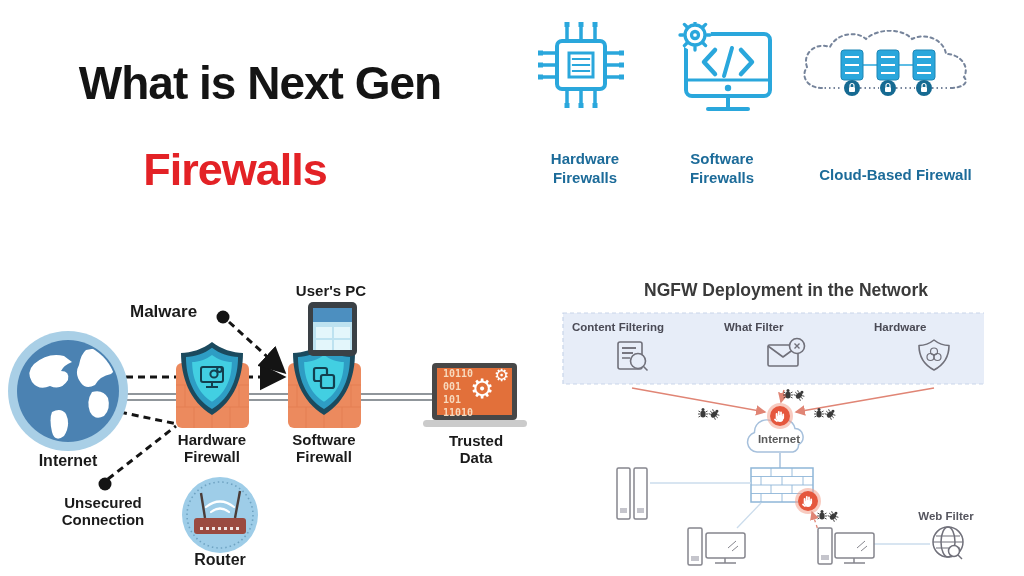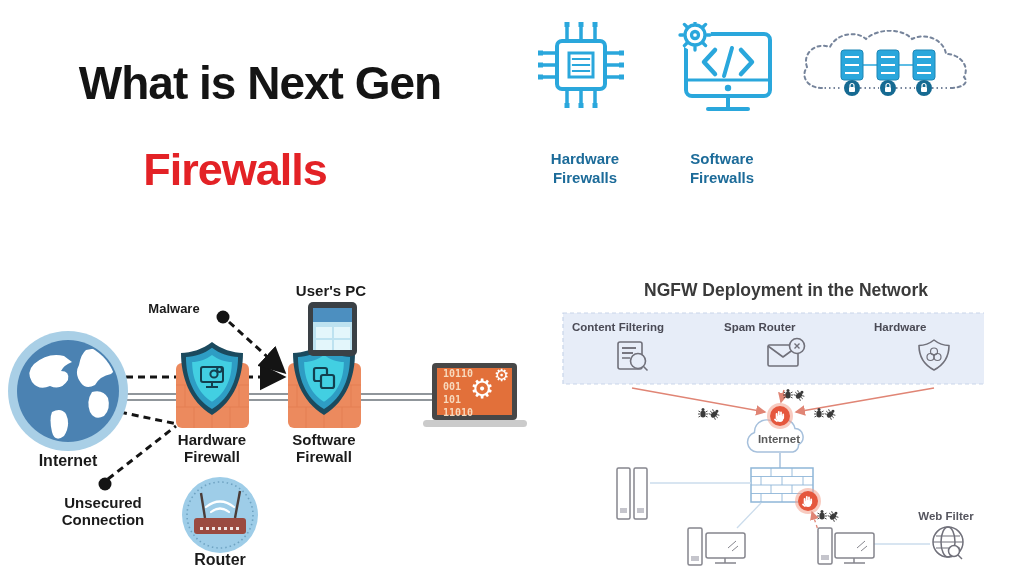--- a/index.html
+++ b/index.html
@@ -110,20 +110,21 @@
           <rect x="-3" y="-1" width="6" height="5" rx="1" fill="#ffffff"></rect>
           <path d="M-2,-1 v-1.5 a2,2 0 0 1 4,0 v1.5" stroke="#ffffff" stroke-width="1.2" fill="none"></path>
         </g>
     </g>
   </svg>
 
   <div class="fwtype-lbl" style="left:535px;top:150px;width:100px;">Hardware
 Firewalls</div>
   <div class="fwtype-lbl" style="left:672px;top:150px;width:100px;">Software
 Firewalls</div>
+  <div class="fwtype-lbl" style="left:798px;top:166px;width:195px;">Cloud-Based Firewall</div>
 
   <svg class="abs" style="left:0;top:260px;" width="560" height="316" viewBox="0 0 560 316">
     <defs>
       <marker id="mblk" markerWidth="9" markerHeight="9" refX="7.5" refY="4.5" orient="auto">
         <path d="M0,0 L9,4.5 L0,9 Z" fill="#141414"></path>
       </marker>
       <clipPath id="globeclip">
           <circle cx="68" cy="131" r="49"></circle>
         </clipPath>
       <g id="shield">
@@ -207,26 +208,28 @@
         <rect x="212" y="267" width="3" height="3"></rect>
           <rect x="218" y="267" width="3" height="3"></rect>
         <rect x="224" y="267" width="3" height="3"></rect>
           <rect x="230" y="267" width="3" height="3"></rect>
         <rect x="236" y="267" width="3" height="3"></rect>
       </g>
     </g>
   </svg>
 
   <div class="lbl" style="left:18px;top:452px;width:100px;font-size:16px;">Internet</div>
-  <div class="lbl" style="left:130px;top:302px;width:88px;font-size:13px;text-align:center;">Malware</div>
+  <div class="lbl" style="left:130px;top:302px;width:88px;font-size:17px;text-align:left;">Malware</div>
   <div class="lbl" style="left:286px;top:282px;width:90px;font-size:15px;">User's PC</div>
   <div class="lbl" style="left:167px;top:431px;width:90px;font-size:15px;">Hardware
 Firewall</div>
   <div class="lbl" style="left:279px;top:431px;width:90px;font-size:15px;">Software
 Firewall</div>
+  <div class="lbl" style="left:431px;top:432px;width:90px;font-size:15px;">Trusted
+Data</div>
   <div class="lbl" style="left:53px;top:494px;width:100px;font-size:15px;">Unsecured
 Connection</div>
   <div class="lbl" style="left:175px;top:551px;width:90px;font-size:16px;">Router</div>
   <div class="binary">10110
 001
 101
 11010</div>
   <span class="gear-char" style="left:470px;top:376px;font-size:27px;">⚙</span>
   <span class="gear-char" style="left:494px;top:367px;font-size:17px;">⚙</span>
 
@@ -342,18 +345,18 @@
     <g stroke="#70707a" stroke-width="1.5" fill="none">
       <circle cx="388" cy="242" r="15" fill="#ffffff"></circle>
       <ellipse cx="388" cy="242" rx="7" ry="15"></ellipse>
       <path d="M376,236 H400 M373,242 H403 M376,248 H400" stroke-width="1.2"></path>
       <circle cx="394" cy="251" r="5.5" fill="#ffffff"></circle>
       <line x1="398" y1="255" x2="402" y2="259"></line>
     </g>
   </svg>
 
   <div class="svc-lbl" style="left:572px;top:321px;">Content Filtering</div>
-  <div class="svc-lbl" style="left:724px;top:321px;">Spam Router</div>
+  <div class="svc-lbl" style="left:724px;top:321px;">What Filter</div>
   <div class="svc-lbl" style="left:874px;top:321px;">Hardware</div>
   <div class="cloud-lbl">Internet</div>
   <div class="webfilter-lbl">Web Filter</div>
 
 </div>
 
 </body></html>

